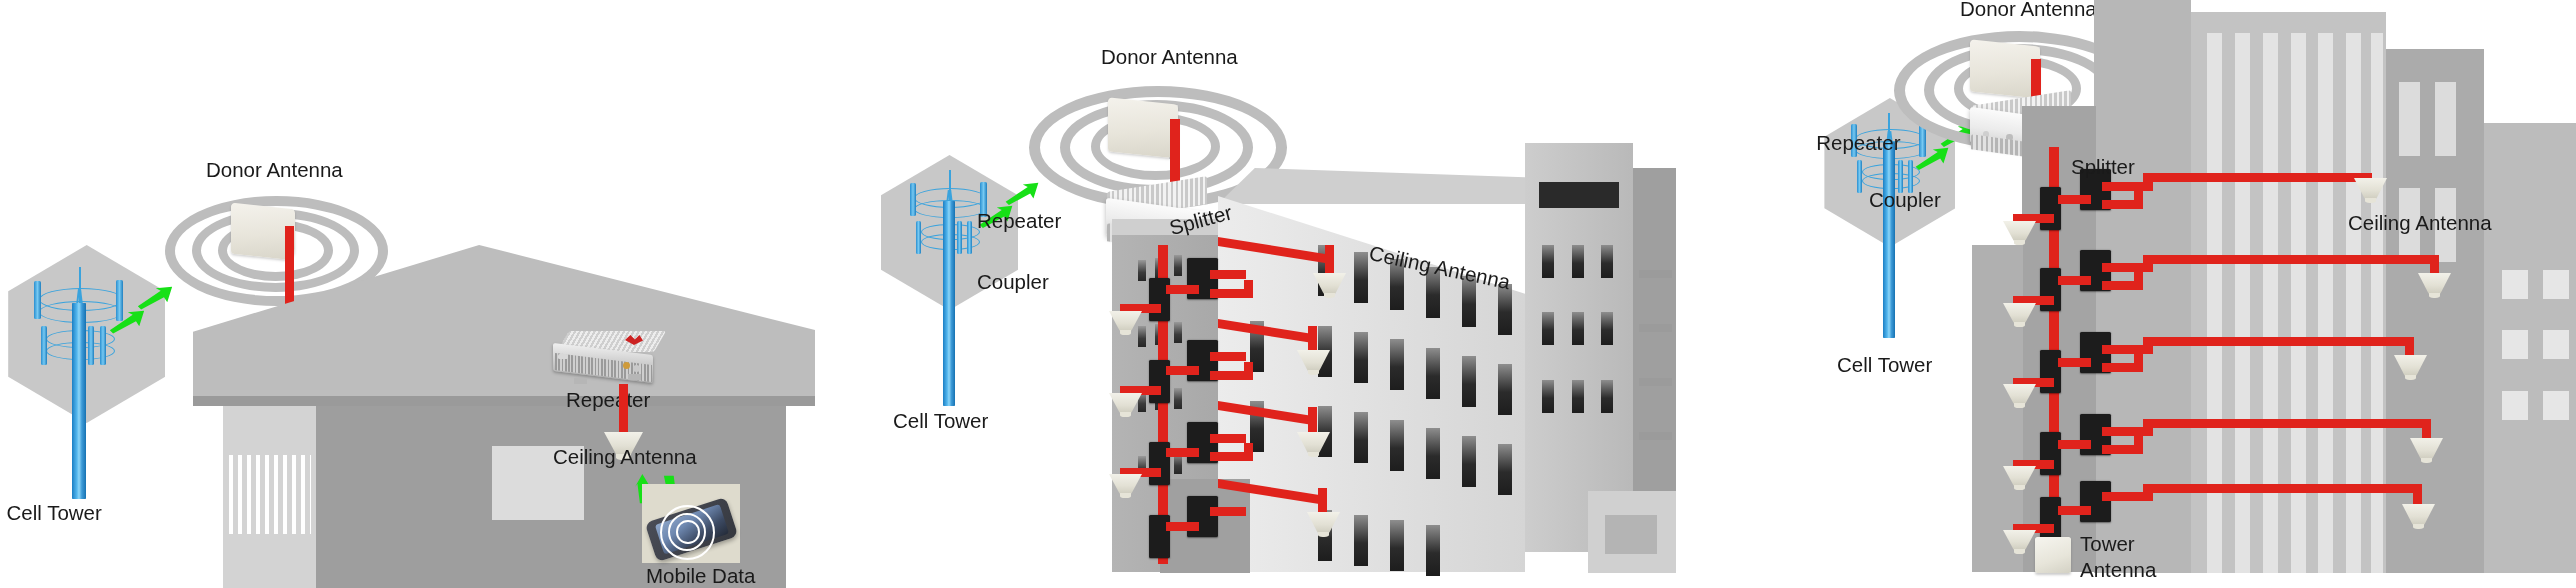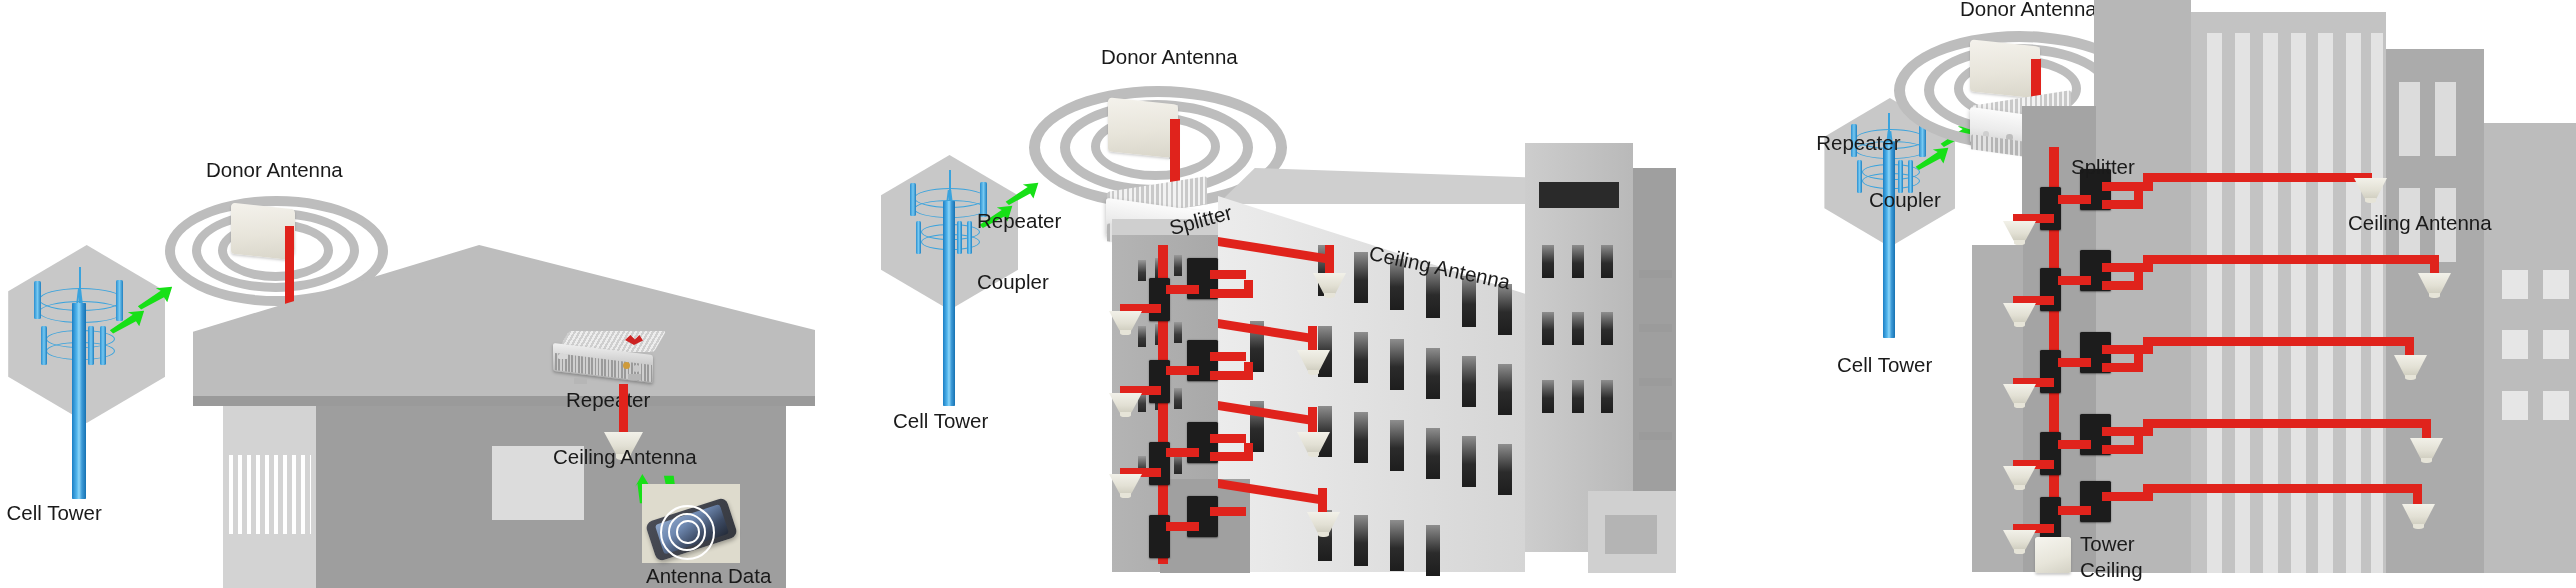--- a/index.html
+++ b/index.html
@@ -163,21 +163,21 @@
   </div>
 
   <div class="mobile-card" style="left:642px;top:484px;width:98px;height:79px;">
     <div class="phone" style="left:6.5px;top:24.5px;width:85px;height:41px;">
       <div class="phone-screen"></div>
     </div>
     <div class="pulse" style="left:18px;top:20.5px;width:51px;height:51px;"></div>
     <div class="pulse" style="left:26px;top:29px;width:34px;height:34px;"></div>
     <div class="pulse" style="left:34px;top:36px;width:19.6px;height:19.6px;"></div>
   </div>
-  <div class="lbl" style="left:646px;top:564px;font-size:20.5px;">Antenna Data</div>
+  <div class="lbl" style="left:646px;top:564px;font-size:20.5px;">Mobile Data</div>
 </div>
 
 <div class="panel" id="panel-2">
 
   <div class="hexbg hex-shape" style="left:47px;top:155px;width:137px;height:155px;"></div>
   <div>
     <div class="tower-spike" style="left:115px;top:170px;width:1.6px;height:33px;"></div>
     <div class="tower-spike" style="left:112px;top:190px;width:1.6px;height:29.4px;transform:rotate(7deg);"></div>
     <div class="tower-spike" style="left:117px;top:190px;width:1.6px;height:29.4px;transform:rotate(-7deg);"></div>
     <div class="tower-ring" style="left:80px;top:188px;width:70px;height:18px;"></div>
@@ -539,21 +539,21 @@
       </div>
   <div class="coax" style="left:335px;top:484px;width:278px;height:9px;"></div>
   <div class="coax" style="left:605px;top:484px;width:9px;height:23px;"></div>
   <div class="ceil-ant" style="left:594px;top:504px;width:33px;height:20.5px;">
         <div class="cone"></div>
         <div class="nub"></div>
       </div>
 
   <div class="panel-ant" style="left:227px;top:537px;width:36px;height:36px;"></div>
   <div class="lbl" style="left:272px;top:532px;font-size:20.5px;">Tower</div>
-  <div class="lbl" style="left:272px;top:558px;font-size:20.5px;">Ceiling</div>
+  <div class="lbl" style="left:272px;top:558px;font-size:20.5px;">Antenna</div>
 
   <div class="lbl" style="left:61px;top:188px;font-size:20.5px;">Coupler</div>
   <div class="lbl" style="left:263px;top:155px;font-size:20.5px;">Splitter</div>
   <div class="lbl" style="left:540px;top:211px;font-size:20.5px;">Ceiling Antenna</div>
 </div>
 
 </div>
 
 
 </body></html>

